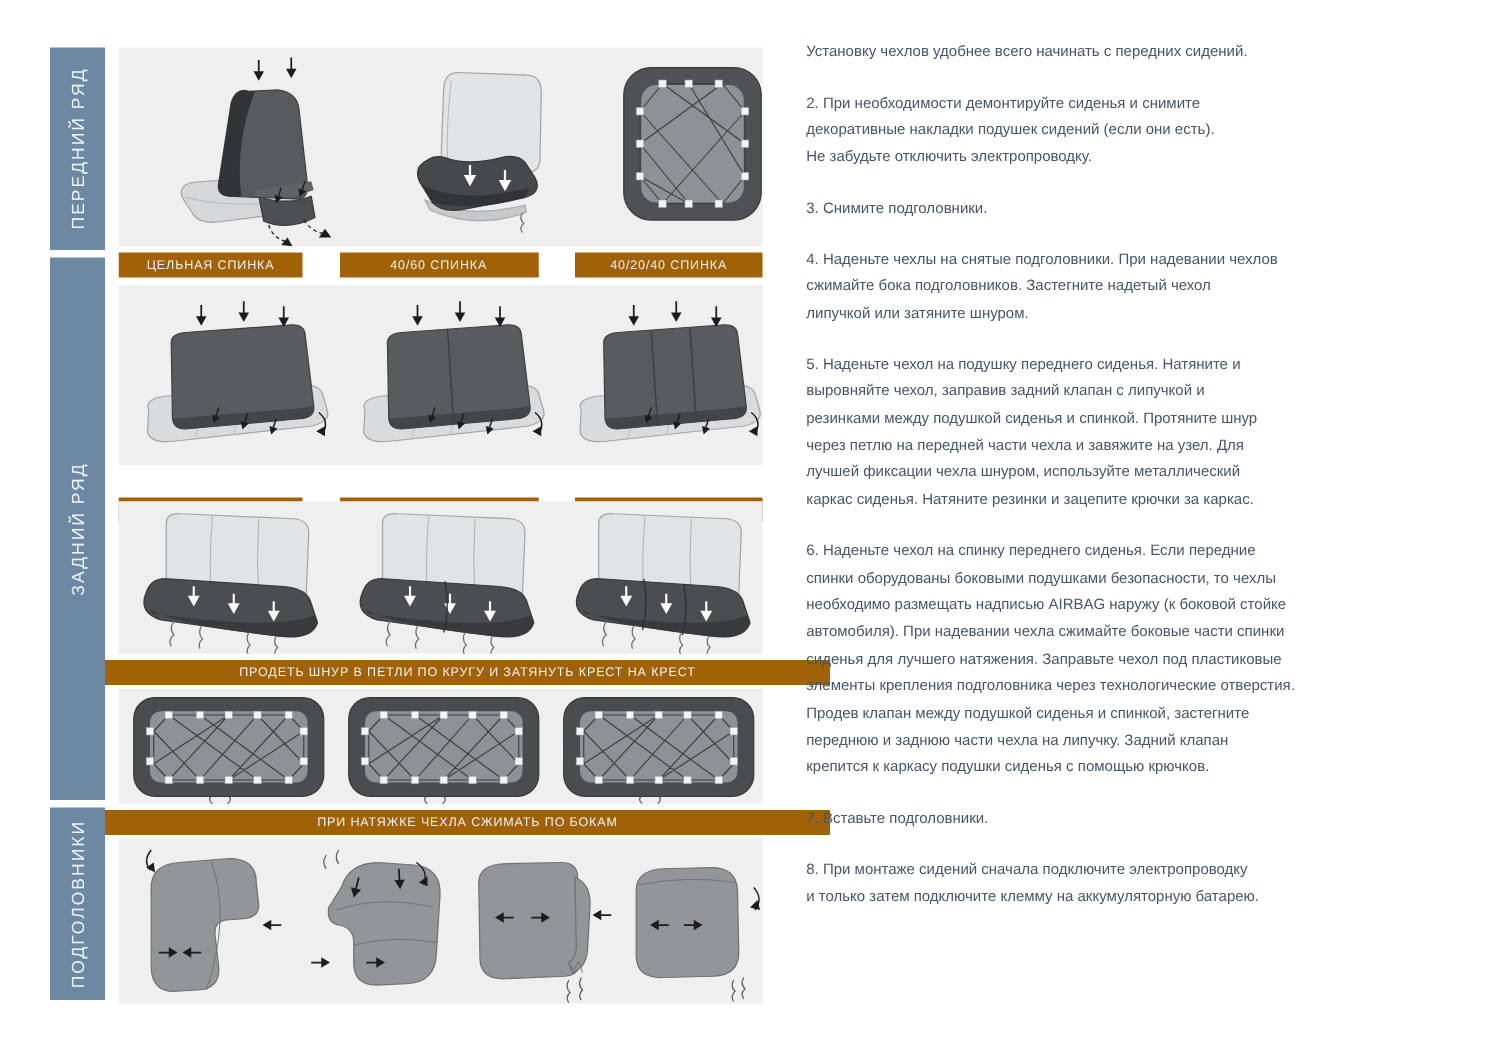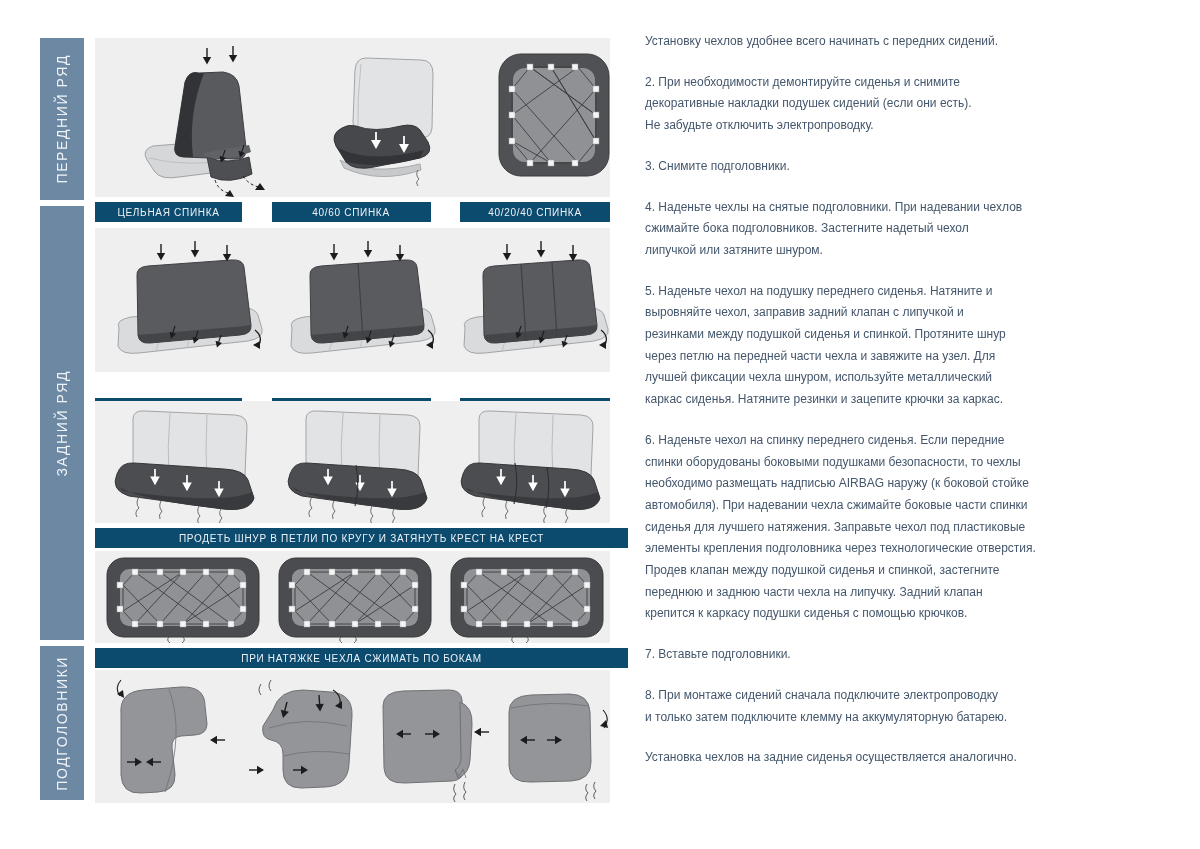--- a/index.html
+++ b/index.html
@@ -27,25 +27,25 @@
   #panel-backs { top:228px; height:144px; }
   #panel-seats { top:401px; height:122px; }
   #panel-bottoms { top:551px; height:92px; }
   #panel-headrests { top:670px; height:133px; }
 
   
   .label-row { position:absolute; left:95px; width:515px; height:20px;
     display:flex; justify-content:space-between; }
   #labels-backs { top:202px; } #labels-seats { top:377px;margin-top:21px; }
   .cap {
-    background:#0c4a6e; color:#edf2f7; font-size:10px; letter-spacing:0.7px;
+    background:#a16207; color:#edf2f7; font-size:10px; letter-spacing:0.7px;
     display:flex; align-items:center; justify-content:center; white-space:nowrap;
   }
   .cap.c1 { width:147px; } .cap.c2 { width:159px; } .cap.c3 { width:150px; }
-  .full-bar { position:absolute; left:95px; width:533px; height:20px; }
+  .full-bar { position:absolute; left:84px; width:580px; height:20px; }
   #bar-cord { top:528px; } #bar-head { top:648px; }
 
   
   .instructions {
     position:absolute; left:645px; top:31px; width:545px;
     color:#44566b; font-size:12px; line-height:21.7px;
   }
   .instructions p { white-space:pre-line; margin-bottom:19px; }
 
   svg.fill { display:block; width:100%; height:100%; }
@@ -318,16 +318,15 @@
 необходимо размещать надписью AIRBAG наружу (к боковой стойке
 автомобиля). При надевании чехла сжимайте боковые части спинки
 сиденья для лучшего натяжения. Заправьте чехол под пластиковые
 элементы крепления подголовника через технологические отверстия.
 Продев клапан между подушкой сиденья и спинкой, застегните
 переднюю и заднюю части чехла на липучку. Задний клапан
 крепится к каркасу подушки сиденья с помощью крючков.</p>
     <p>7. Вставьте подголовники.</p>
     <p>8. При монтаже сидений сначала подключите электропроводку
 и только затем подключите клемму на аккумуляторную батарею.</p>
-    <p>Установка чехлов на задние сиденья осуществляется аналогично.</p>
   </div>
 
 </div>
 
 </body></html>

